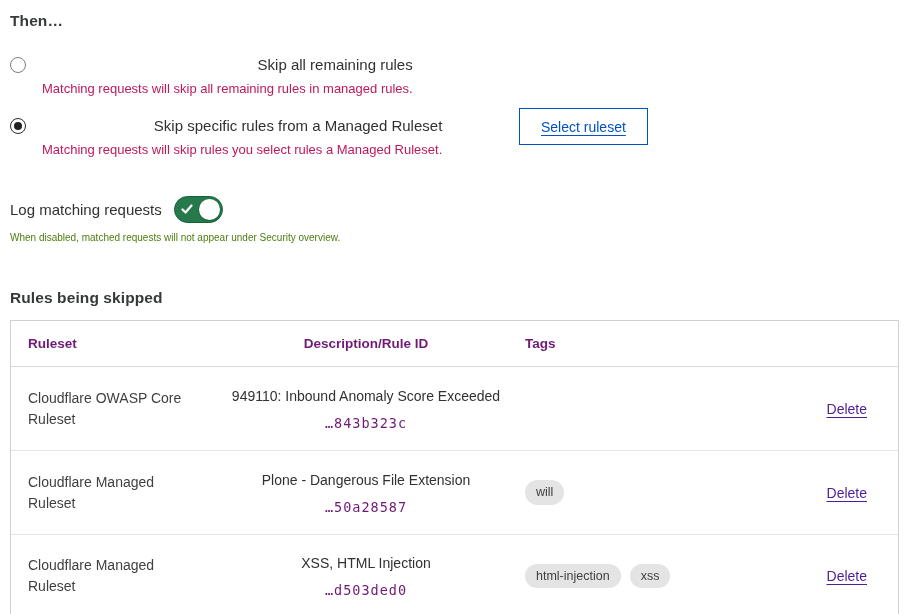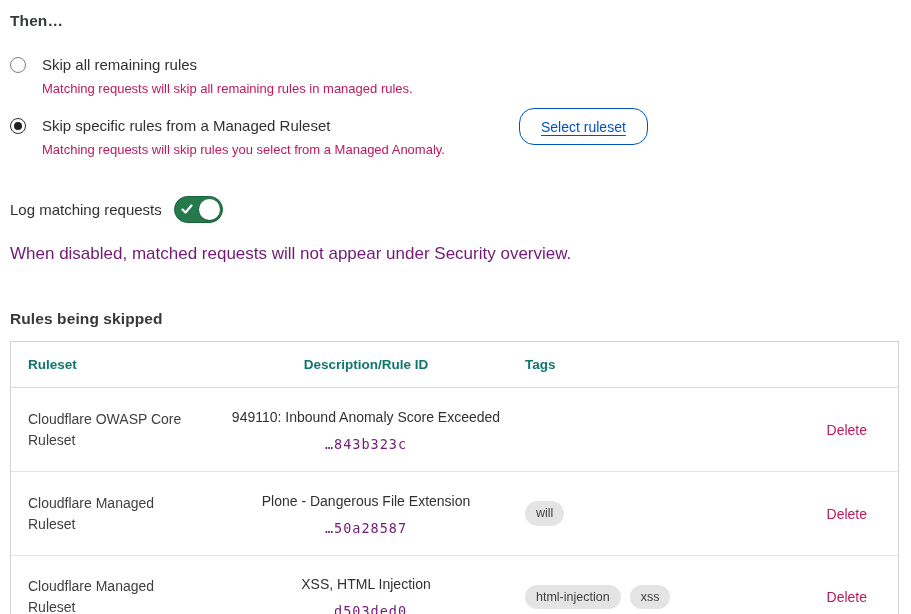--- a/index.html
+++ b/index.html
@@ -34,32 +34,32 @@
   .radio-checked { border-color: #2b2b2b; }
   .radio-checked::after {
     content: "";
     position: absolute;
     left: 50%; top: 50%;
     width: 8px; height: 8px;
     transform: translate(-50%, -50%);
     border-radius: 50%;
     background: #222222;
   }
-  .option-text { margin-left: 16px; }
+  .option-text { margin-left: 16px; text-align: right; }
   .option-label { font-size: 15px; color: #313131; line-height: 21px; cursor: pointer; }
   .option-desc  { font-size: 13px; color: #be185d; line-height: 19px; margin-top: 4px; }
 
   .select-ruleset-btn {
     position: absolute;
     left: 509px; top: -7px;
     height: 37px;
     padding: 0 21px;
     background: #ffffff;
     border: 1px solid #0051c3;
-    border-radius: 15px;
+    border-radius: 0;
     color: #0051c3;
     font-family: "Liberation Sans", sans-serif;
     font-size: 14px;
     text-decoration: underline;
     text-underline-offset: 3px;
     cursor: pointer;
   }
 
   
   .log-row { display: flex; align-items: center; margin-top: 37px; }
@@ -80,38 +80,38 @@
     width: 12px; height: 12px;
   }
   .toggle .knob {
     position: absolute;
     right: 1.5px; top: 1.5px;
     width: 21px; height: 21px;
     background: #ffffff;
     border-radius: 50%;
     box-shadow: 0 1px 2px rgba(0,0,0,.25);
   }
-  .log-help { margin-top: 21px; font-size: 17px; color: #701a75; }
+  .log-help { margin-top: 9px; font-size: 10px; color: #4d7c0f; }
 
   
   #rules-heading { margin-top: 46px; }
   .table {
     margin-top: 13px;
     width: 889px;
     border: 1px solid #cfd1d2;
     background: #fff;
   }
   .tr { display: flex; align-items: stretch; }
   .thead { border-bottom: 1px solid #d9dadb; }
   .th, .td { display: flex; flex-direction: column; justify-content: center; }
   .col-ruleset { width: 212px; padding-left: 17px; padding-right: 24px; }
   .col-desc    { width: 302px; padding-right: 16px; text-align: center; }
   .col-tags    { width: 220px; padding-right: 10px; }
   .col-actions { flex: 1; align-items: flex-end; padding-right: 31px; }
-  .thead .th { height: 45px; font-size: 13.5px; font-weight: 700; color: #0f766e; }
+  .thead .th { height: 45px; font-size: 13.5px; font-weight: 700; color: #701a75; }
   .row { border-bottom: 1px solid #e4e5e6; height: 84px; }
   .row:last-child { border-bottom: none; height: 82px; }
   .cell-ruleset { font-size: 14px; color: #3d3f41; line-height: 21px; }
   .desc-line { font-size: 14px; color: #313131; line-height: 19px; }
   .rule-id {
     margin-top: 9px;
     font-family: "DejaVu Sans Mono", "Liberation Mono", monospace;
     font-size: 13.5px;
     color: #701a75;
     letter-spacing: 1px;
@@ -122,21 +122,22 @@
     background: #e4e4e4;
     color: #3d3f41;
     font-size: 12.5px;
     line-height: 1;
     padding: 6px 11px;
     border-radius: 999px;
     white-space: nowrap;
   }
   .delete-link {
     font-size: 14px;
-    color: #be185d;
+    color: #4c1d95;
+    text-decoration: underline;
     text-underline-offset: 3px;
     cursor: pointer;
   }
 </style>
 </head>
 <body>
 
 <div class="page">
 
   <h3 class="section-heading" id="then-heading">Then…</h3>
@@ -146,21 +147,21 @@
     <div class="option-text">
       <div class="option-label">Skip all remaining rules</div>
       <div class="option-desc">Matching requests will skip all remaining rules in managed rules.</div>
     </div>
   </div>
 
   <div class="option">
     <span class="radio radio-checked"></span>
     <div class="option-text">
       <div class="option-label">Skip specific rules from a Managed Ruleset</div>
-      <div class="option-desc">Matching requests will skip rules you select from a Managed Anomaly.</div>
+      <div class="option-desc">Matching requests will skip rules you select rules a Managed Ruleset.</div>
     </div>
     <button class="select-ruleset-btn">Select ruleset</button>
   </div>
 
   <div class="log-row">
     <span class="log-label">Log matching requests</span>
     <span class="toggle">
       <svg class="check-icon" viewBox="0 0 12 12" fill="none">
         <path d="M1.5 6.5 L4.5 9.5 L10.5 2.5" stroke="#ffffff" stroke-width="2.2" stroke-linecap="round" stroke-linejoin="round"></path>
       </svg>

